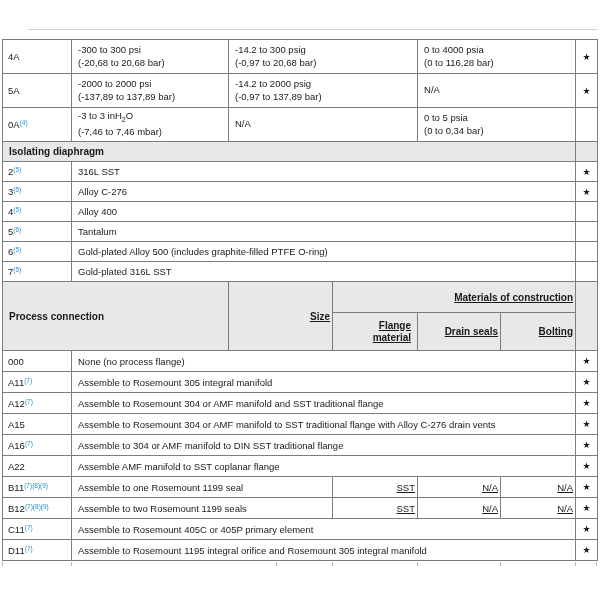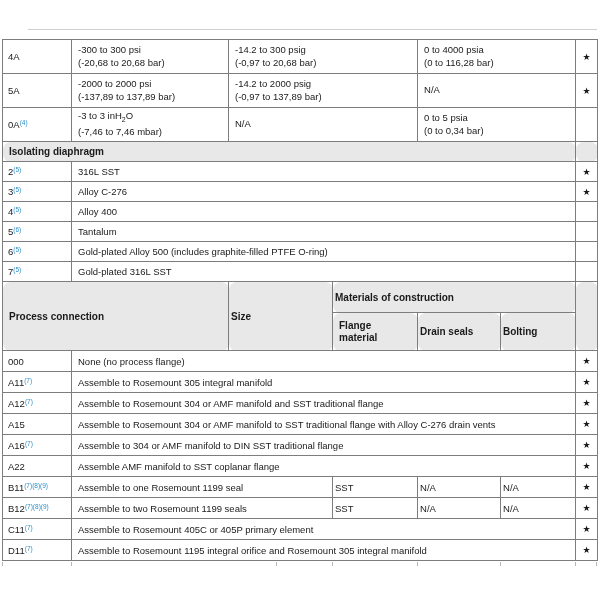--- a/index.html
+++ b/index.html
@@ -13,22 +13,22 @@
         font-family:"Liberation Sans",sans-serif;color:var(--text-color);}
   .prevline{position:absolute;left:28px;top:29px;width:569px;height:1px;background:#cfcfcf;}
   table.order{position:absolute;left:2px;top:39px;width:595px;border-collapse:collapse;table-layout:fixed;}
   td{border:1px solid var(--border-gray);padding:0 2px 0 6px;font-size:9.5px;
      vertical-align:middle;overflow:hidden;white-space:nowrap;}
   tr.r34{height:34px;} tr.r20{height:20px;} tr.r31{height:31px;} tr.r38{height:38px;} tr.r21{height:21px;padding-left:8px;}
   .l{line-height:12.5px;}
   .code{padding-left:5px;}
   .sup{color:var(--footnote-blue);font-size:6.5px;vertical-align:3px;line-height:0;}
   .star{padding:0;text-align:center;font-size:9px;}
-  .sect{background:var(--header-bg);font-weight:bold;font-size:10px;border-radius:8px;}
-  .ctr{text-align:left;padding:0 2px;}
+  .sect{background:var(--header-bg);font-weight:bold;font-size:10px;}
+  .ctr{text-align:right;padding:0 2px;text-decoration:underline;}
   .wrap{white-space:normal;line-height:12px;padding:0 6px;}
   sub{font-size:7px;}
   .stub{position:absolute;top:562px;width:1px;height:4px;background:#b5b5b5;}
 </style>
 </head>
 <body>
 
 <div class="page">
   <div class="prevline"></div>
 

